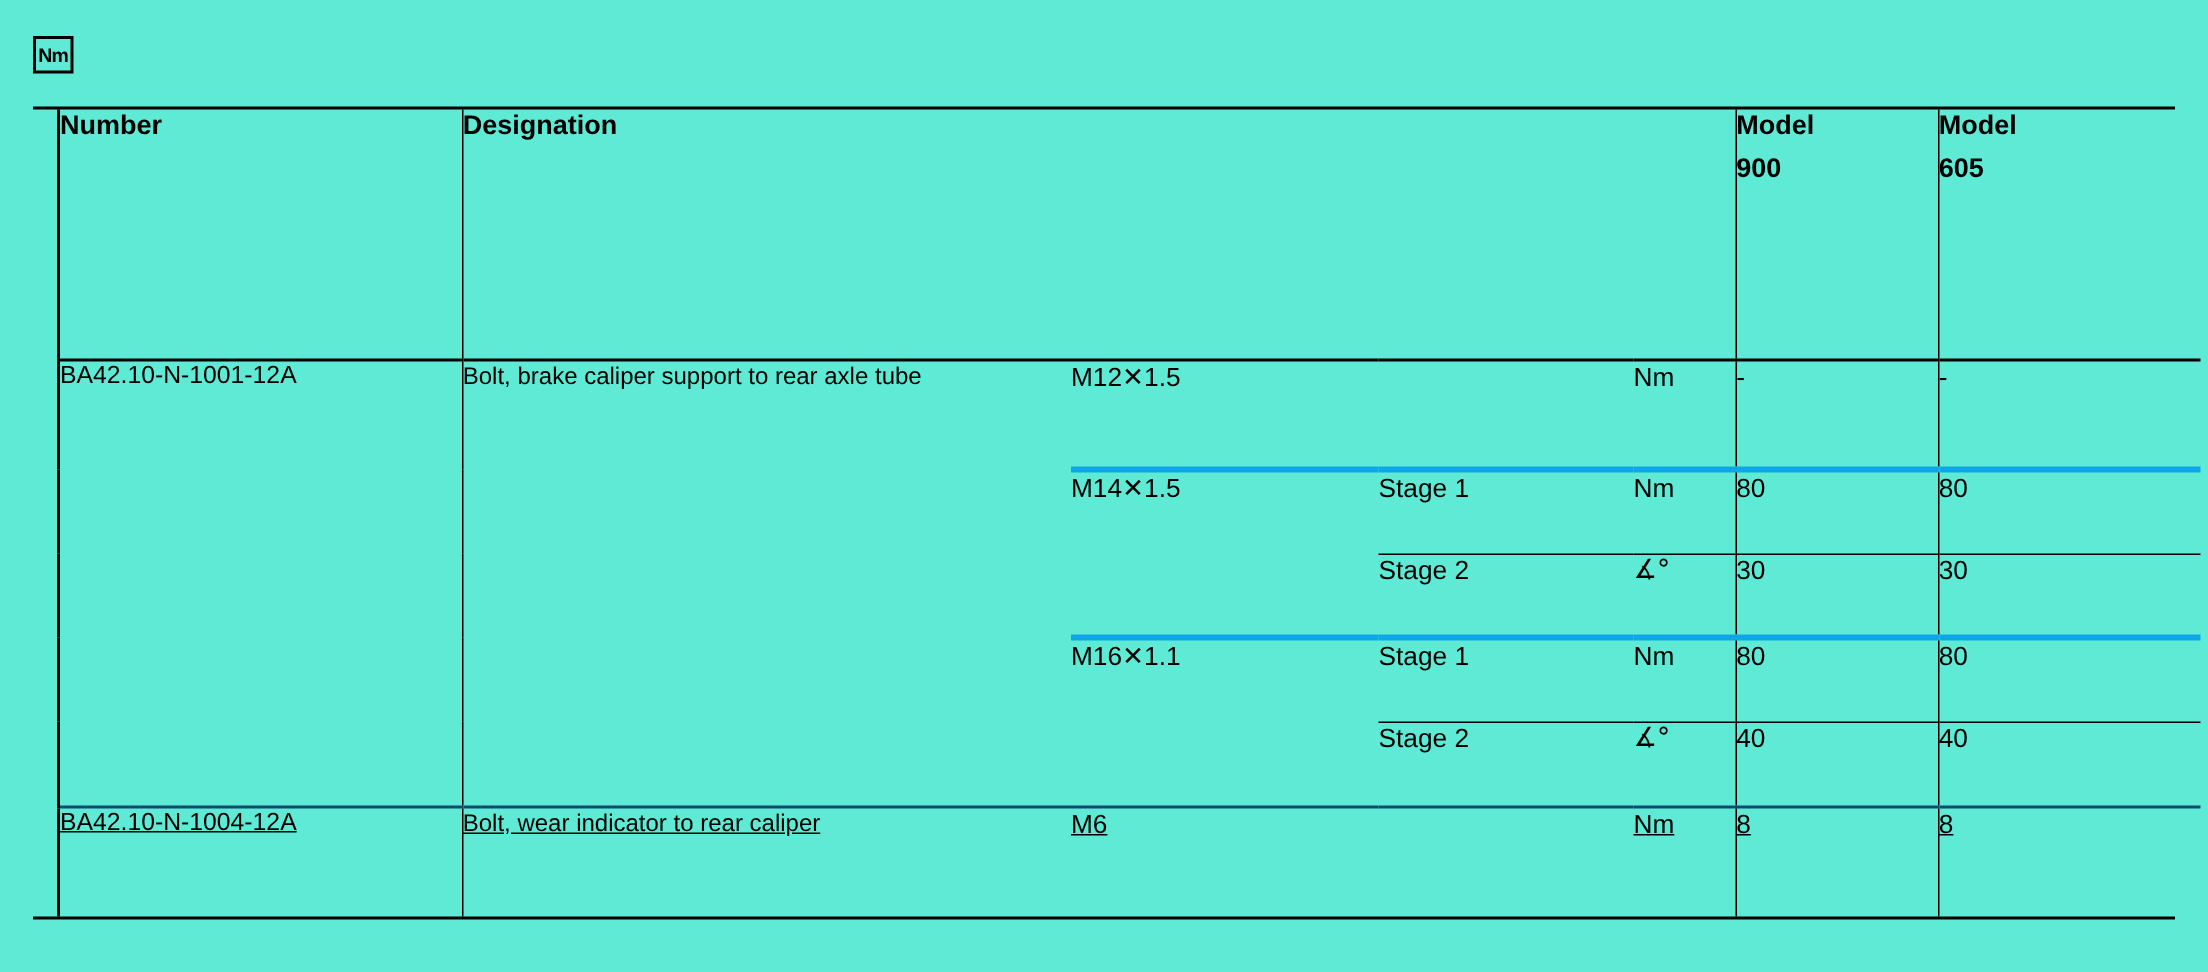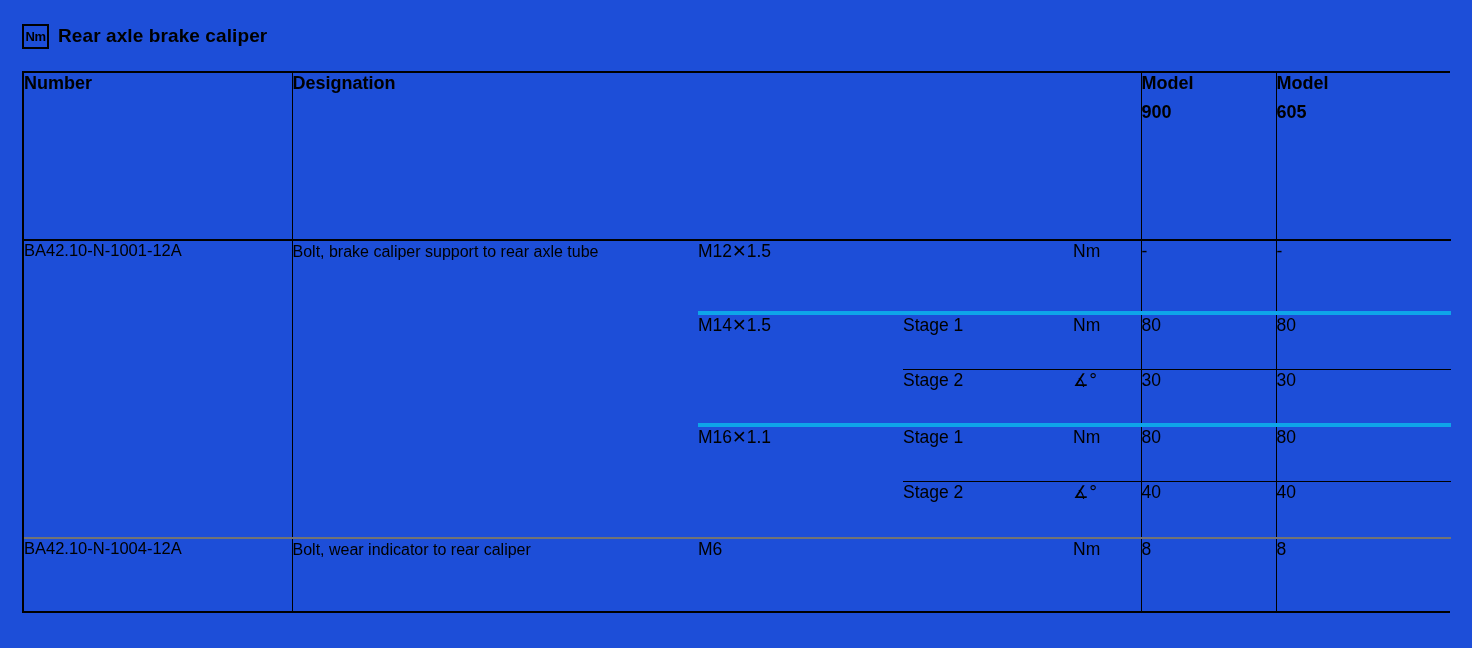--- a/index.html
+++ b/index.html
@@ -13,21 +13,21 @@
     height: 648px;
     font-family: "Liberation Sans", sans-serif;
     color: #000000;
     overflow: hidden;
   }
 
   .page {
     position: relative;
     width: 1472px;
     height: 648px;
-    background: #1d4ed8;
+    background: #5eead4;
   }
 
   
   .title-bar {
     position: absolute;
     left: 22px;
     top: 22px;
     display: flex;
     align-items: center;
     gap: 9px;
@@ -62,20 +62,21 @@
     width: 1428px;
     border-top: 2.5px solid #000;
     border-bottom: 2.5px solid #000;
   }
 
   table.spec {
     border-collapse: collapse;
     table-layout: fixed;
     width: 1428px;
     font-size: 17px;
+    margin-left: 16px;
   }
 
   
   col.c-number      { width: 269px; }
   col.c-designation { width: 406px; }
   col.c-thread      { width: 205px; }
   col.c-stage       { width: 170px; }
   col.c-unit        { width: 68px;  }
   col.c-m900        { width: 135px; }
   col.c-m906        { width: 175px; }
@@ -132,41 +133,40 @@
   }
   td.cell-val {
     padding: 16px 0 0 13px;
     font-size: 17.5px;
     white-space: nowrap;
   }
 
   
   .hr-thread { border-top: 4px solid #0ea5e9; }
   .hr-stage  { border-top: 1.6px solid #000; }
-  .hr-full   { border-top: 2px solid #737373; }
+  .hr-full   { border-top: 2px solid #0c4a6e; text-decoration: underline; }
 
   .angle-sym {
     font-family: "DejaVu Sans", sans-serif;
     font-size: 17px;
   }
 
   
   .h-m12    { height: 73px; }
   .h-stage  { height: 56px; }
   .h-m16s2  { height: 57px; }
   .h-last   { height: 73px; }
 </style>
 </head>
 <body>
 
 <div class="page">
 
   <div class="title-bar">
     <span class="nm-badge">Nm</span>
-    <span class="title-text">Rear axle brake caliper</span>
   </div>
 
   <div class="table-wrap">
     <table class="spec">
       <colgroup>
         <col class="c-number">
         <col class="c-designation">
         <col class="c-thread">
         <col class="c-stage">
         <col class="c-unit">

